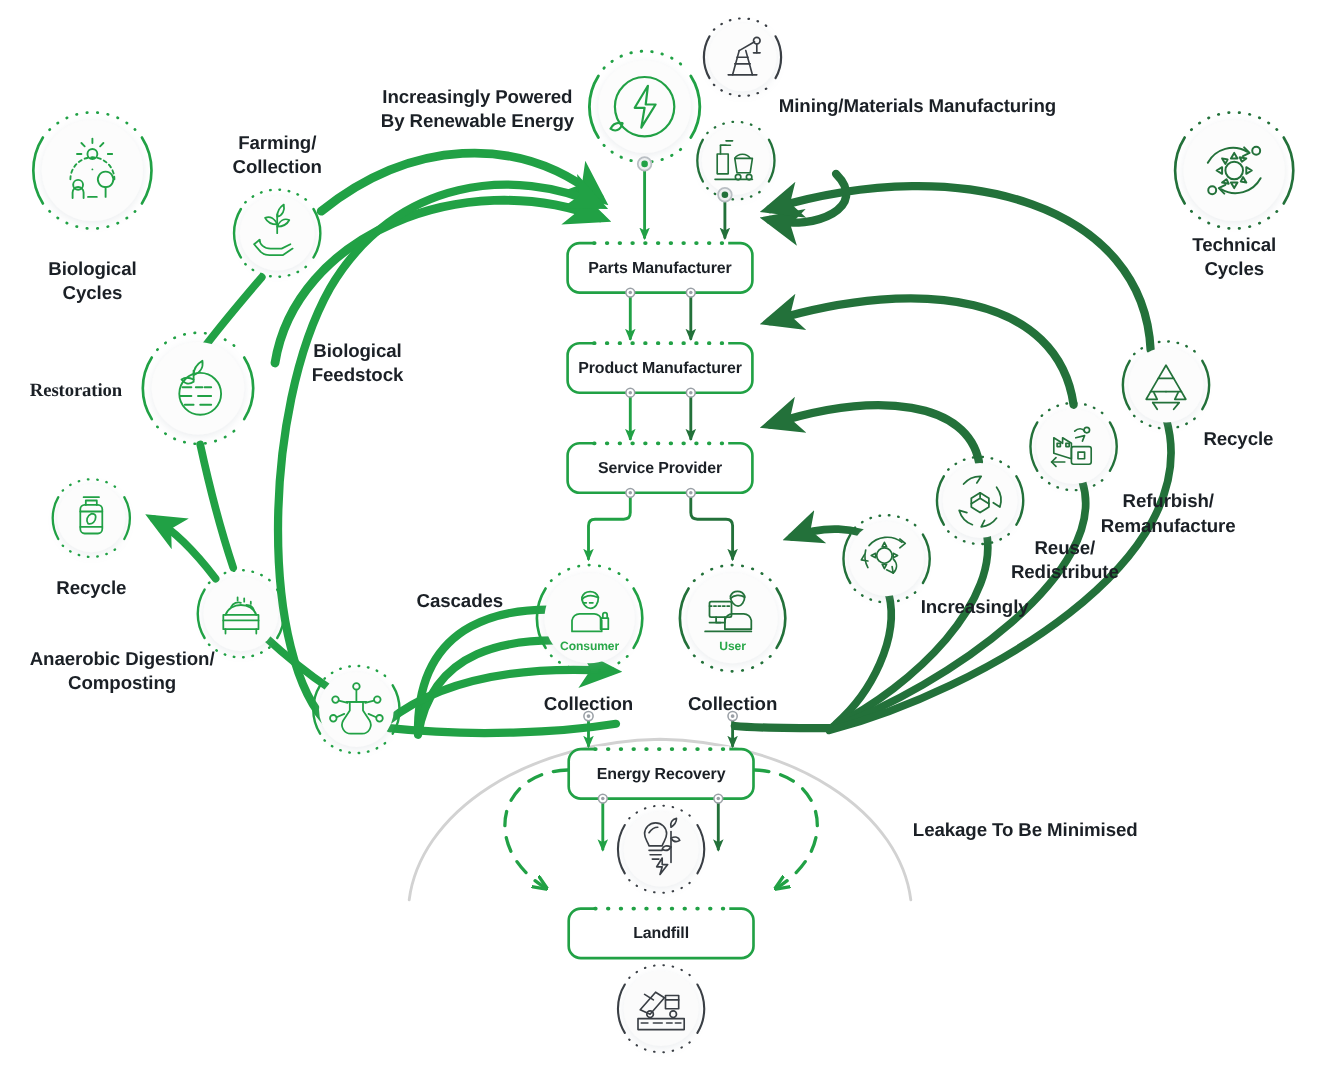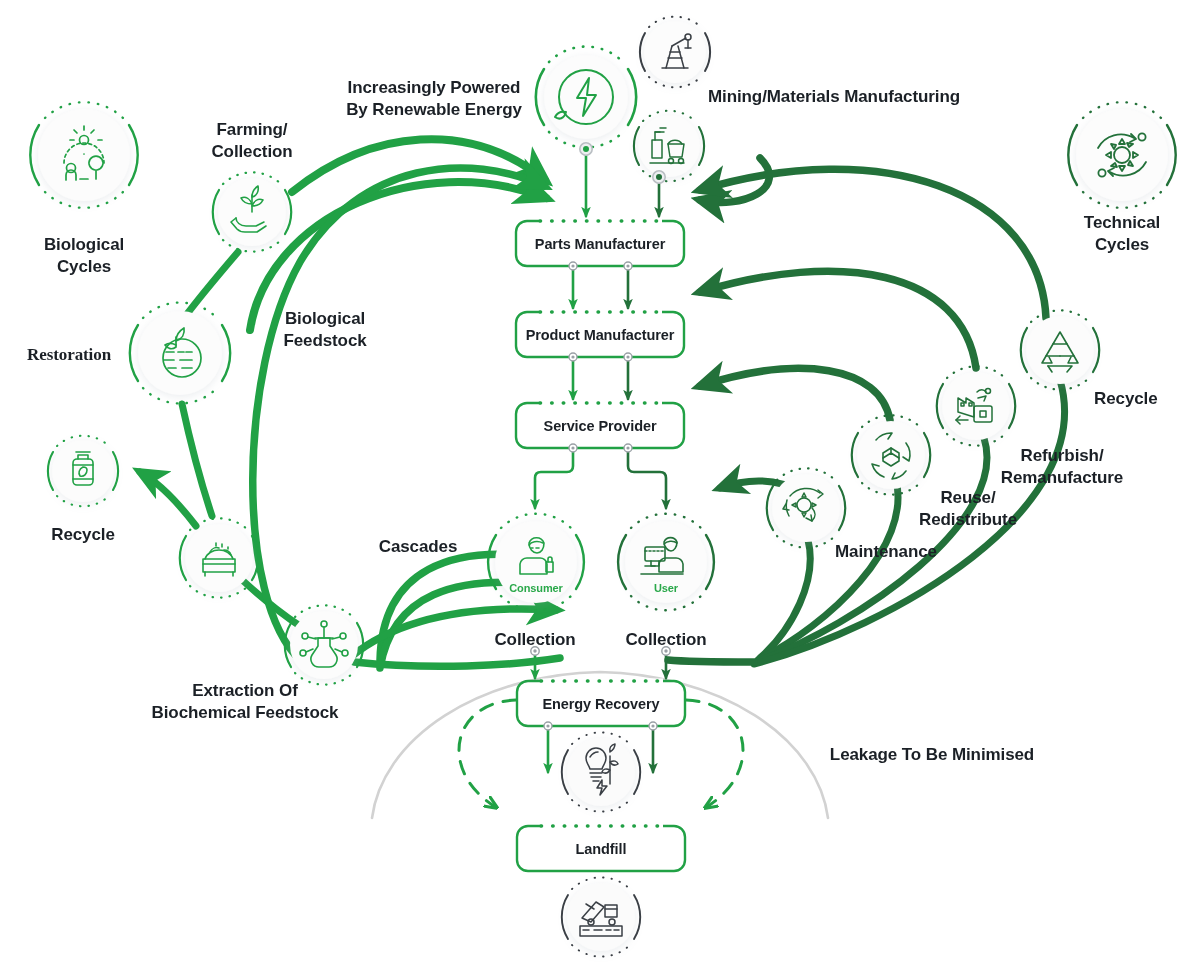--- a/index.html
+++ b/index.html
@@ -553,33 +553,33 @@
 
   <div class="badgelabel green" style="left:536px;top:588px;">Consumer</div>
   <div class="badgelabel green" style="left:666px;top:588px;">User</div>
 
   <div class="lbl" style="left:84px;top:256px;">Biological
 Cycles</div>
   <div class="lbl" style="left:252px;top:141px;">Farming/
 Collection</div>
   <div class="lbl left" style="left:111px;top:355px;transform:translate(-100%,-50%);">Restoration</div>
   <div class="lbl" style="left:83px;top:535px;">Recycle</div>
-  <div class="lbl" style="left:245px;top:702px;">Extraction Of
-Biochemical Feedstock</div>
+  <div class="lbl" style="left:111px;top:610px;">Anaerobic Digestion/
+Composting</div>
   <div class="lbl" style="left:325px;top:330px;">Biological
 Feedstock</div>
   <div class="lbl" style="left:418px;top:547px;">Cascades</div>
 
   <div class="lbl" style="left:1122px;top:234px;">Technical Cycles</div>
   <div class="lbl rightal" style="left:1094px;top:399px;transform:translate(0,-50%);">Recycle</div>
   <div class="lbl" style="left:1062px;top:467px;">Refurbish/
 Remanufacture</div>
   <div class="lbl" style="left:968px;top:509px;">Reuse/
 Redistribute</div>
-  <div class="lbl" style="left:886px;top:552px;">Maintenance</div>
+  <div class="lbl" style="left:886px;top:552px;">Increasingly</div>
 
   <div class="lbl" style="left:434px;top:99px;">Increasingly Powered
 By Renewable Energy</div>
   <div class="lbl" style="left:834px;top:97px;">Mining/Materials Manufacturing</div>
 
   <div class="lbl" style="left:535px;top:640px;">Collection</div>
   <div class="lbl" style="left:666px;top:640px;">Collection</div>
 
   <div class="lbl" style="left:932px;top:755px;">Leakage To Be Minimised</div>
 

